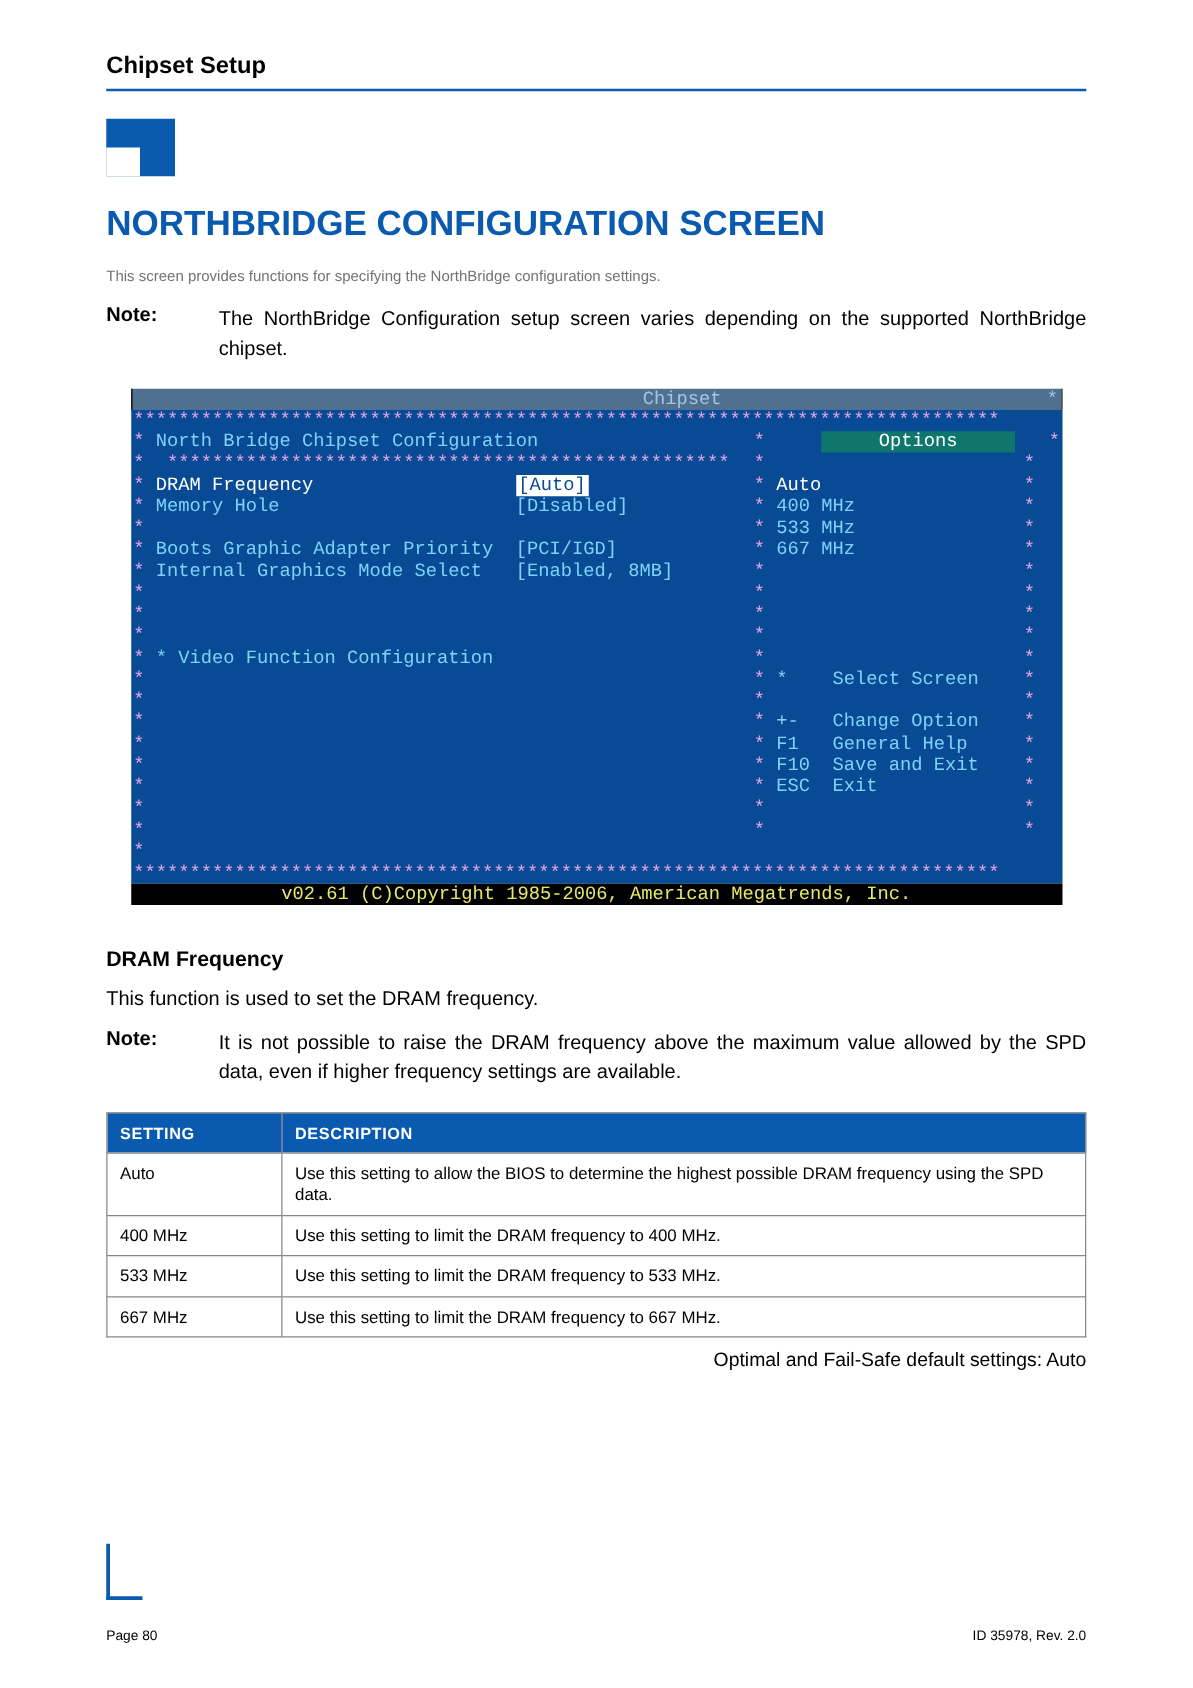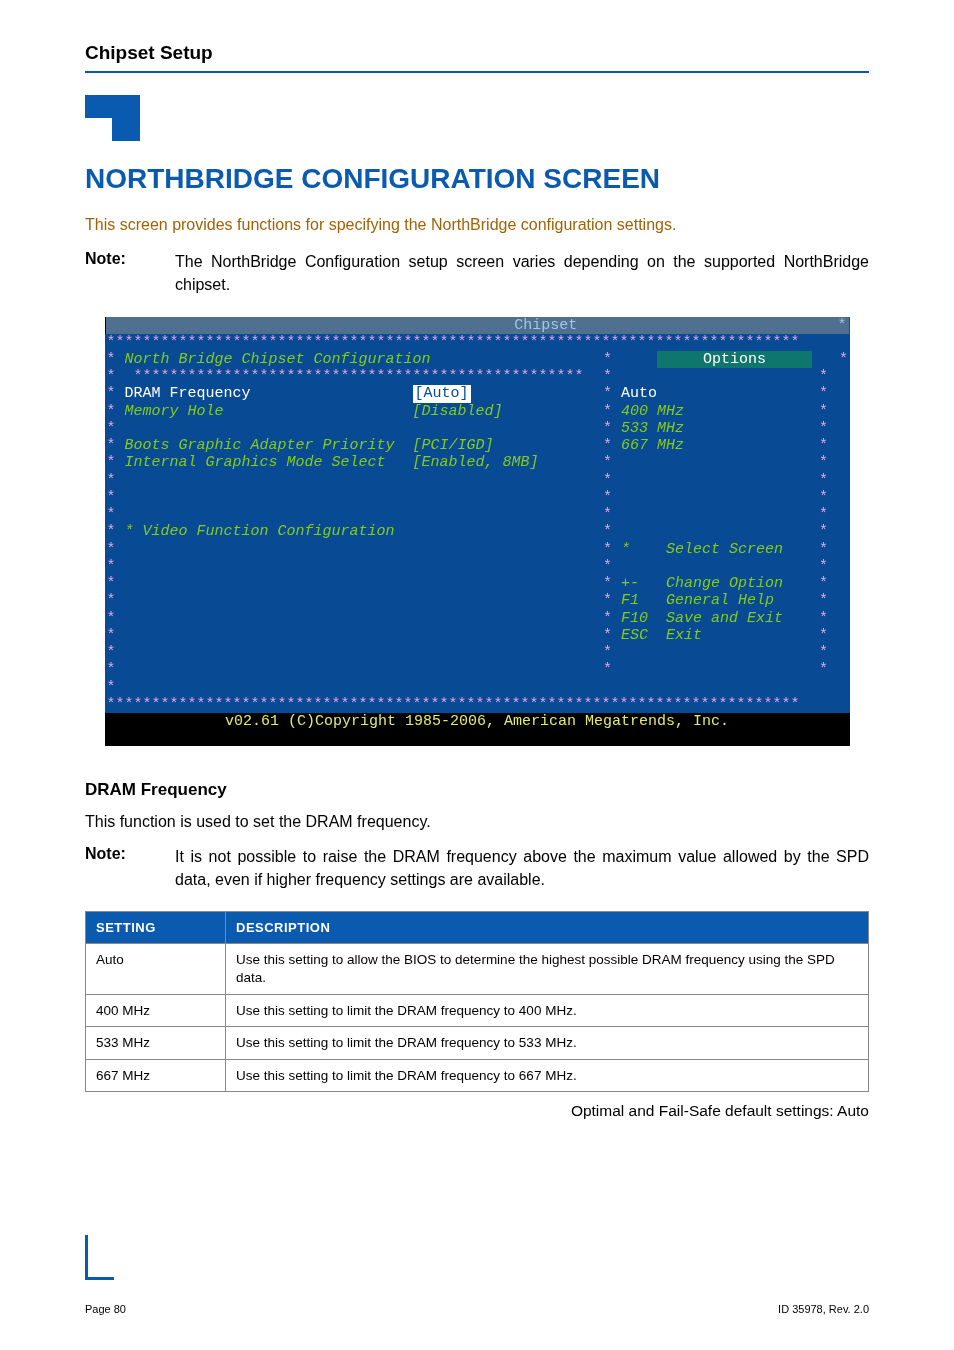--- a/index.html
+++ b/index.html
@@ -39,22 +39,22 @@
       height: 23px;
       background: #fff;
     }
     .h1 {
       font-size: 28px;
       font-weight: bold;
       color: #0a5ab0;
       margin-bottom: 18px;
     }
     .para {
-      font-size: 16px;
-      color: #a16207;
+      font-size: 12px;
+      color: #737373;
       line-height: 1.45;
       margin-bottom: 14px;
     }
     .note-row {
       display: flex;
       margin-bottom: 20px;
     }
     .note-label {
       font-weight: bold;
       flex: 0 0 90px;
@@ -97,33 +97,33 @@
     .bios-body {
       background: #094a94;
       padding: 0 2px;
     }
     .bios-line {
       white-space: pre;
       display: flex;
     }
     .bios-line > span:first-child { flex: 0 0 auto; }
     .magenta { color: #e6a6e6; }
-    .cyan { color: #84cc16; font-style: italic; }
+    .cyan { color: #7dd3fc; }
     .white { color: #ffffff; }
     .hlwhite { background: #fff; color: #094a94; padding: 0 2px; }
     .options-label { background: #0f766e; color: #fff; padding: 0 46px; }
     .bios-cols { display: flex; }
     .bios-left { width: 67%; }
     .bios-right { width: 33%; }
     .bios-footer {
       background: #000;
       color: #e8e86a;
       text-align: center;
       padding: 0 2px;
-      height: 33px;
+      height: 17px;
     }
     
     .h2 {
       font-size: 17px;
       font-weight: bold;
       color: #000;
       margin-bottom: 13px;
     }
     .body-text {
       font-size: 16px;

